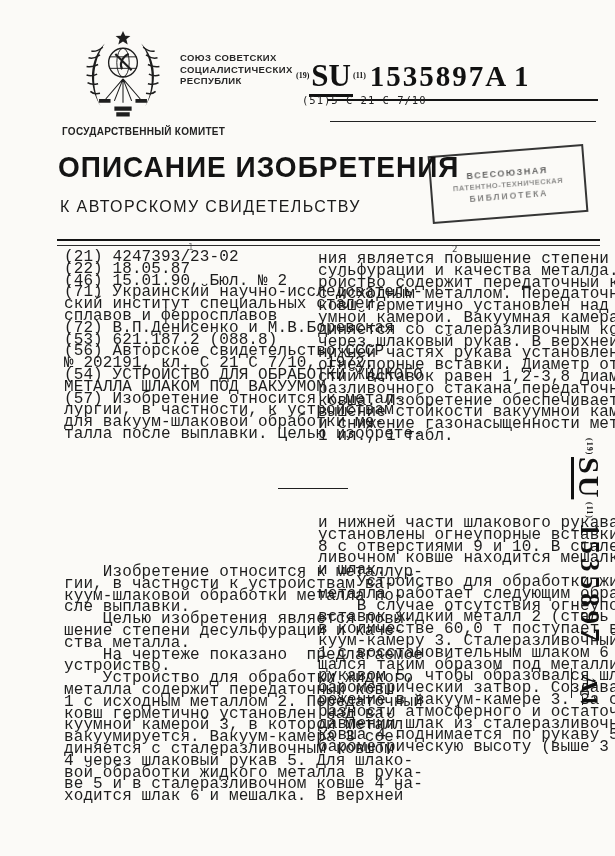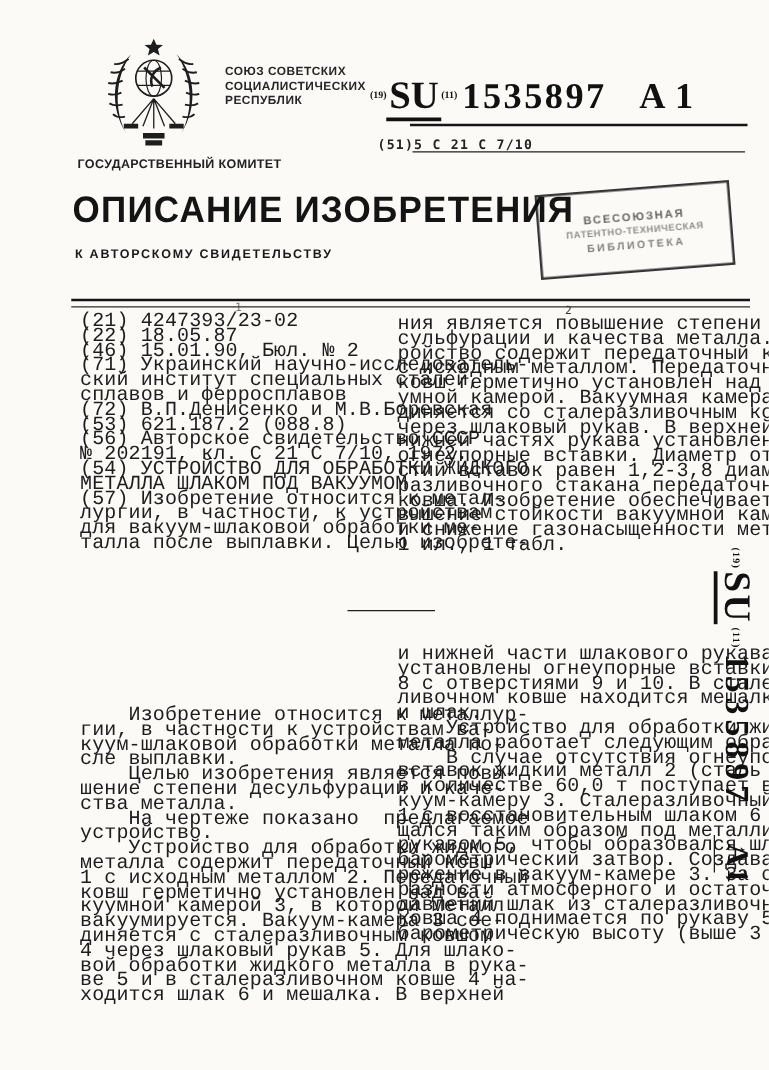--- a/index.html
+++ b/index.html
@@ -7,28 +7,28 @@
     width:615px;height:856px;position:relative;overflow:hidden;
     background:#fbfaf7;
     font-family:"Liberation Sans", sans-serif;
     color:#1b1b1b;
   }
   .abs{position:absolute;}
   
   .union{left:180px;top:52px;font-size:9.5px;line-height:11.5px;font-weight:700;letter-spacing:0.4px;color:#262626;}
   .committee{left:62px;top:126px;font-size:10px;line-height:12px;font-weight:600;letter-spacing:0.3px;color:#222;}
   .doc-title{left:58px;top:152px;font-size:28px;font-weight:700;letter-spacing:1px;color:#141414;transform:scaleY(1.05);}
-  .doc-subtitle{left:60px;top:198px;font-size:10px;font-weight:700;letter-spacing:1.4px;color:#1a1a1a;}
+  .doc-subtitle{left:60px;top:198px;font-size:16px;font-weight:400;letter-spacing:1.4px;color:#1a1a1a;}
   .pub-line{left:296px;top:58px;font-family:"Liberation Serif",serif;font-weight:700;color:#111;white-space:nowrap;}
   .pub-line .sm{font-size:8px;font-weight:600;vertical-align:8px;letter-spacing:0;}
   .pub-line .su{font-size:31px;border-bottom:3px solid #111;padding:0 2px 1px 2px;}
   .pub-line .num{font-size:29px;letter-spacing:2px;margin-left:4px;}
-  .pub-line .kind{font-size:29px;margin-left:26px;letter-spacing:1px;}
+  .pub-line .kind{font-size:29px;letter-spacing:1px;}
   .pub-underline{left:328px;top:99px;width:270px;height:0;border-top:2px solid #151515;}
-  .ipc-line{left:302px;top:110px;font-family:"DejaVu Sans Mono",monospace;font-size:10.5px;font-weight:700;letter-spacing:1px;color:#222;white-space:nowrap;}
+  .ipc-line{left:302px;top:94px;font-family:"DejaVu Sans Mono",monospace;font-size:10.5px;font-weight:400;letter-spacing:1px;color:#222;white-space:nowrap;}
   .ipc-underline{left:330px;top:121px;width:266px;height:0;border-top:1.5px solid #222;}
   .stamp{
     left:430px;top:150px;width:152px;height:64px;
     border:2.5px solid rgba(10,10,10,.82);
     transform:rotate(-4.5deg);
     display:flex;flex-direction:column;justify-content:center;align-items:center;
     filter:blur(.2px);
   }
   .stamp .s1{font-size:9px;font-weight:700;letter-spacing:1.5px;color:rgba(25,25,25,.68);}
   .stamp .s2{font-size:7.5px;font-weight:700;letter-spacing:.5px;color:rgba(25,25,25,.5);margin-top:2px;}

